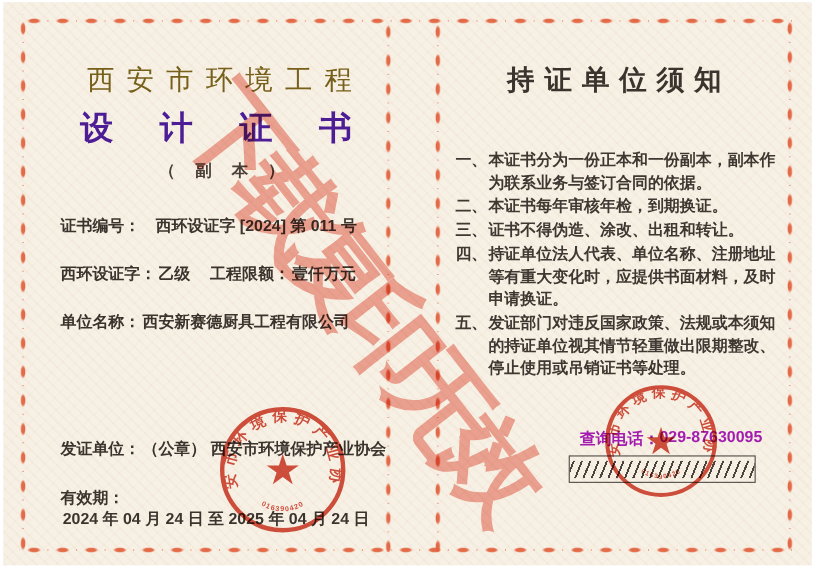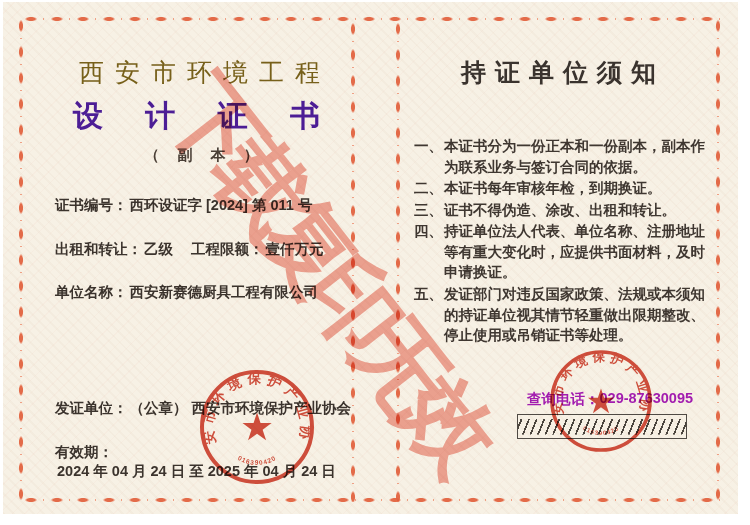--- a/index.html
+++ b/index.html
@@ -81,27 +81,27 @@
   <div class="chain chain-v" style="left:15px;top:13px;height:492px;"></div>
   <div class="chain chain-v" style="left:712px;top:13px;height:492px;"></div>
 
   <div class="chain chain-v" style="left:347px;top:16px;height:486px;"></div>
   <div class="chain chain-v" style="left:392px;top:16px;height:486px;"></div>
 
   <div class="t1">西安市环境工程</div>
   <div class="t2">设 计 证 书</div>
   <div class="t3">（ 副 本 ）</div>
 
-  <div class="row" style="top:196px;">
+  <div class="row" style="top:196px;gap:12px;">
     <span class="lbl">证书编号：</span>
     <span class="val">西环设证字 [2024] 第 011 号</span>
   </div>
 
   <div class="row" style="top:240px;">
-    <span class="lbl">出租和转让：</span>
+    <span class="lbl">西环设证字：</span>
     <span class="val">乙级</span>
     <span class="lbl" style="margin-left:18px;">工程限额：</span>
     <span class="val">壹仟万元</span>
   </div>
 
   <div class="row" style="top:283px;">
     <span class="lbl">单位名称：</span>
     <span class="val">西安新赛德厨具工程有限公司</span>
   </div>
 

